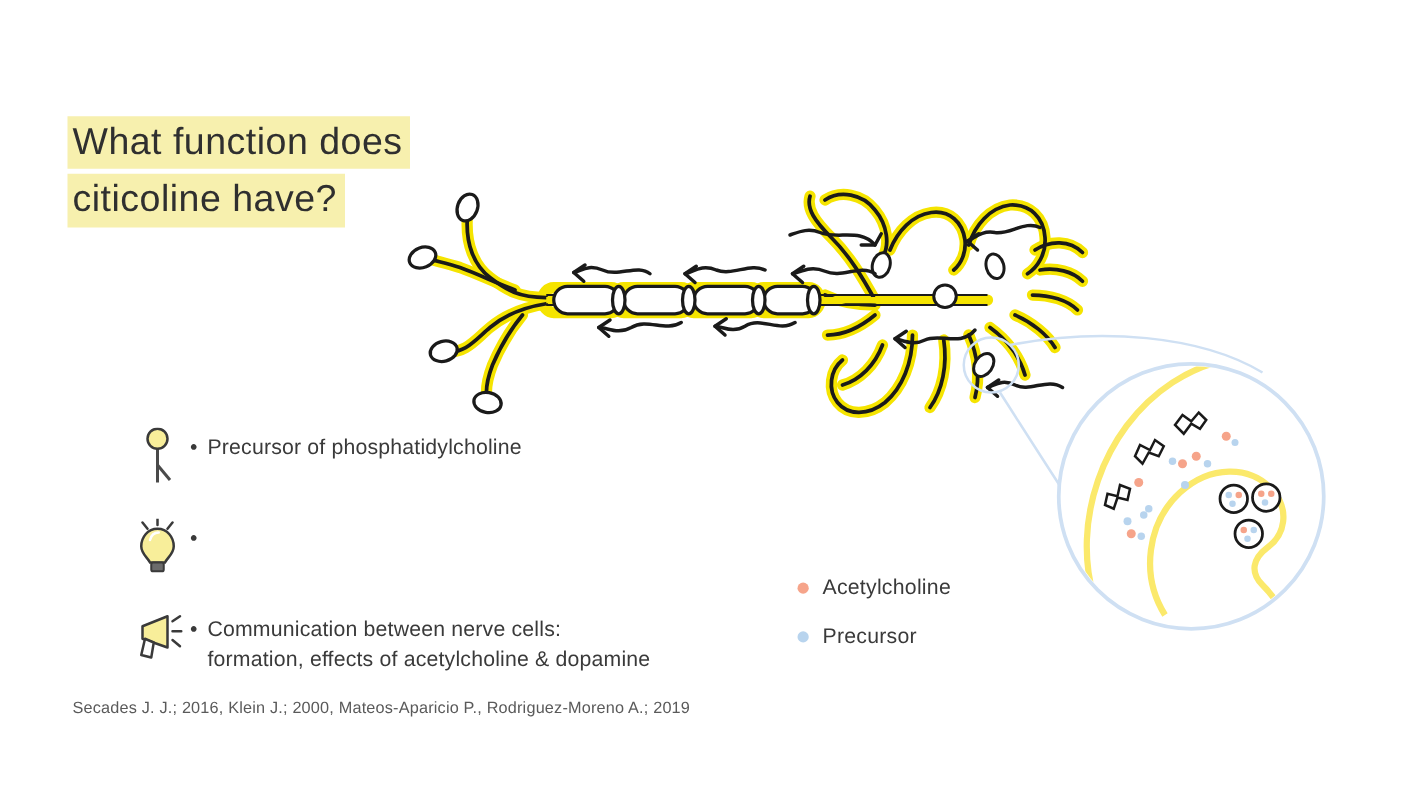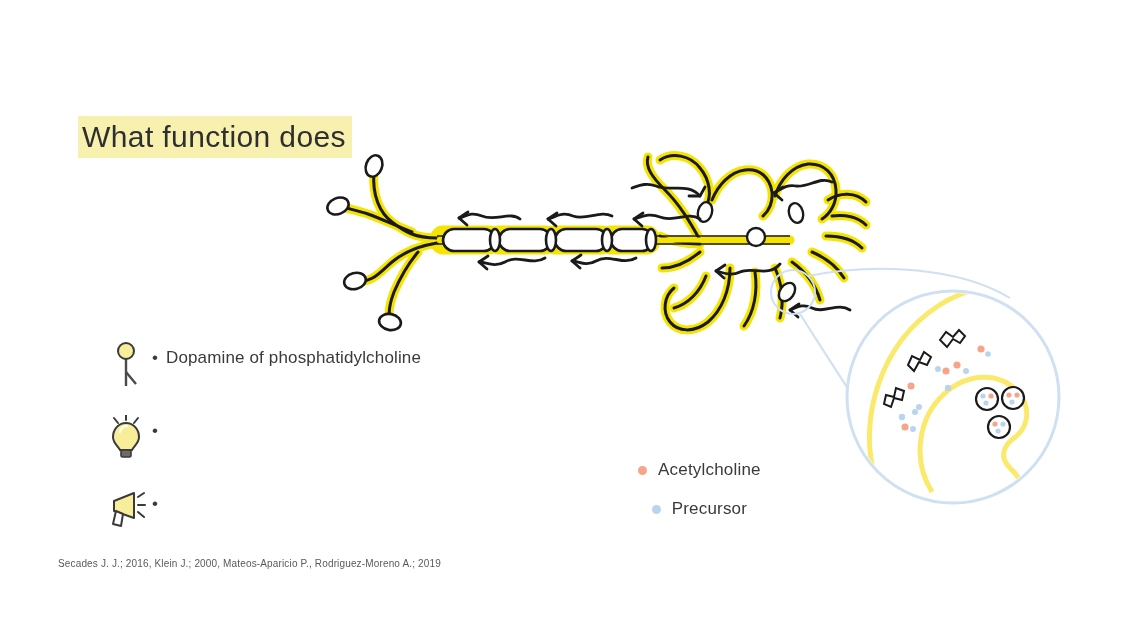--- a/index.html
+++ b/index.html
@@ -13,23 +13,22 @@
     position: relative;
     overflow: hidden;
     font-family: "Liberation Sans", sans-serif;
     color: #3a3a3a;
   }
 
   
   #title-block {
     position: absolute;
     left: 54px;
-    top: 116px;
+    top: 93px;
     width: 420px;
-    margin-left: 24px;
   }
   .title-line {
     display: inline-block;
     background: #f7f0ae;
     font-size: 30px;
     font-weight: 400;
     letter-spacing: 0.4px;
     color: #2f2f2f;
     line-height: 1.28;
     padding: 2px 6px 2px 4px;
@@ -81,41 +80,40 @@
   
   #legend {
     position: absolute;
     left: 638px;
     top: 460px;
   }
   .legend-row {
     display: flex;
     align-items: center;
     margin-bottom: 19px;
-    justify-content: center;
   }
   .legend-swatch {
     width: 9px;
     height: 9px;
     border-radius: 50%;
     margin-right: 11px;
     flex: 0 0 9px;
   }
   .legend-label {
     font-size: 17px;
     color: #3a3a3a;
     letter-spacing: 0.2px;
   }
 
   
   #citation {
     position: absolute;
     left: 58px;
     top: 558px;
-    font-size: 10px;
+    font-size: 13px;
     color: #5a5a5a;
     letter-spacing: 0.15px;
   }
 
   
   #illustration {
     position: absolute;
     left: 0;
     top: 0;
     width: 1138px;
@@ -296,35 +294,36 @@
         <circle cx="995" cy="424" r="2.6" fill="#f6a48a"></circle>
         <circle cx="1003" cy="424" r="2.6" fill="#b8d4ee"></circle>
         <circle cx="998" cy="431" r="2.6" fill="#b8d4ee"></circle>
       </g>
     </g>
   </g>
 </svg>
 
 <div id="title-block">
   <div class="title-line">What function does</div><br>
+  <div class="title-line">citicoline have?</div>
 </div>
 
 <div id="bullet-list">
 
   <div class="bullet-row">
     <div class="bullet-icon">
       <svg width="30" height="48" viewBox="0 0 30 48">
         <line x1="15" y1="14" x2="15" y2="44" stroke="#4a4a4a" stroke-width="2.4"></line>
         <line x1="15" y1="30" x2="25" y2="42" stroke="#4a4a4a" stroke-width="2.4"></line>
         <circle cx="15" cy="9" r="8" fill="#f8ee9a" stroke="#3a3a3a" stroke-width="2"></circle>
       </svg>
     </div>
     <div class="bullet-text-wrap">
       <span class="bullet-dot">•</span>
-      <span class="bullet-text">Dopamine of phosphatidylcholine</span>
+      <span class="bullet-text">Precursor of phosphatidylcholine</span>
     </div>
   </div>
 
   <div class="bullet-row">
     <div class="bullet-icon">
       <svg width="36" height="48" viewBox="0 0 36 48">
         <path d="M10 8 l -4 -5 M18 5 l 0 -5 M26 8 l 4 -5" stroke="#3a3a3a" stroke-width="2" stroke-linecap="round" fill="none"></path>
         <path d="M18 8 C 10 8, 5 15, 5 22 C 5 28, 10 31, 12 35 l 12 0 C 26 31, 31 28, 31 22 C 31 15, 26 8, 18 8 z" fill="#f8ee9a" stroke="#3a3a3a" stroke-width="2"></path>
         <path d="M12 17 C 13 13, 16 11, 19 11" stroke="#ffffff" stroke-width="2" fill="none" stroke-linecap="round"></path>
         <rect x="13" y="35" width="10" height="7" rx="1.5" fill="#6b6b6b" stroke="#3a3a3a" stroke-width="1.6"></rect>
@@ -338,20 +337,22 @@
   <div class="bullet-row">
     <div class="bullet-icon">
       <svg width="44" height="44" viewBox="0 0 44 44">
         <path d="M30 5 L 30 30 L 10 23 L 10 13 Z" fill="#f8ee9a" stroke="#3a3a3a" stroke-width="2" stroke-linejoin="round"></path>
         <path d="M12 23 L 9 36 L 17 38 L 19 26 Z" fill="#ffffff" stroke="#3a3a3a" stroke-width="2" stroke-linejoin="round"></path>
         <path d="M34 9 l 6 -4 M34 17 l 7 0 M34 24 l 6 5" stroke="#3a3a3a" stroke-width="2" stroke-linecap="round" fill="none"></path>
       </svg>
     </div>
     <div class="bullet-text-wrap">
       <span class="bullet-dot">•</span>
+      <span class="bullet-text">Communication between nerve cells:
+formation, effects of acetylcholine &amp; dopamine</span>
     </div>
   </div>
 
 </div>
 
 <div id="legend">
   <div class="legend-row">
     <span class="legend-swatch" style="background:#f6a48a"></span>
     <span class="legend-label">Acetylcholine</span>
   </div>

